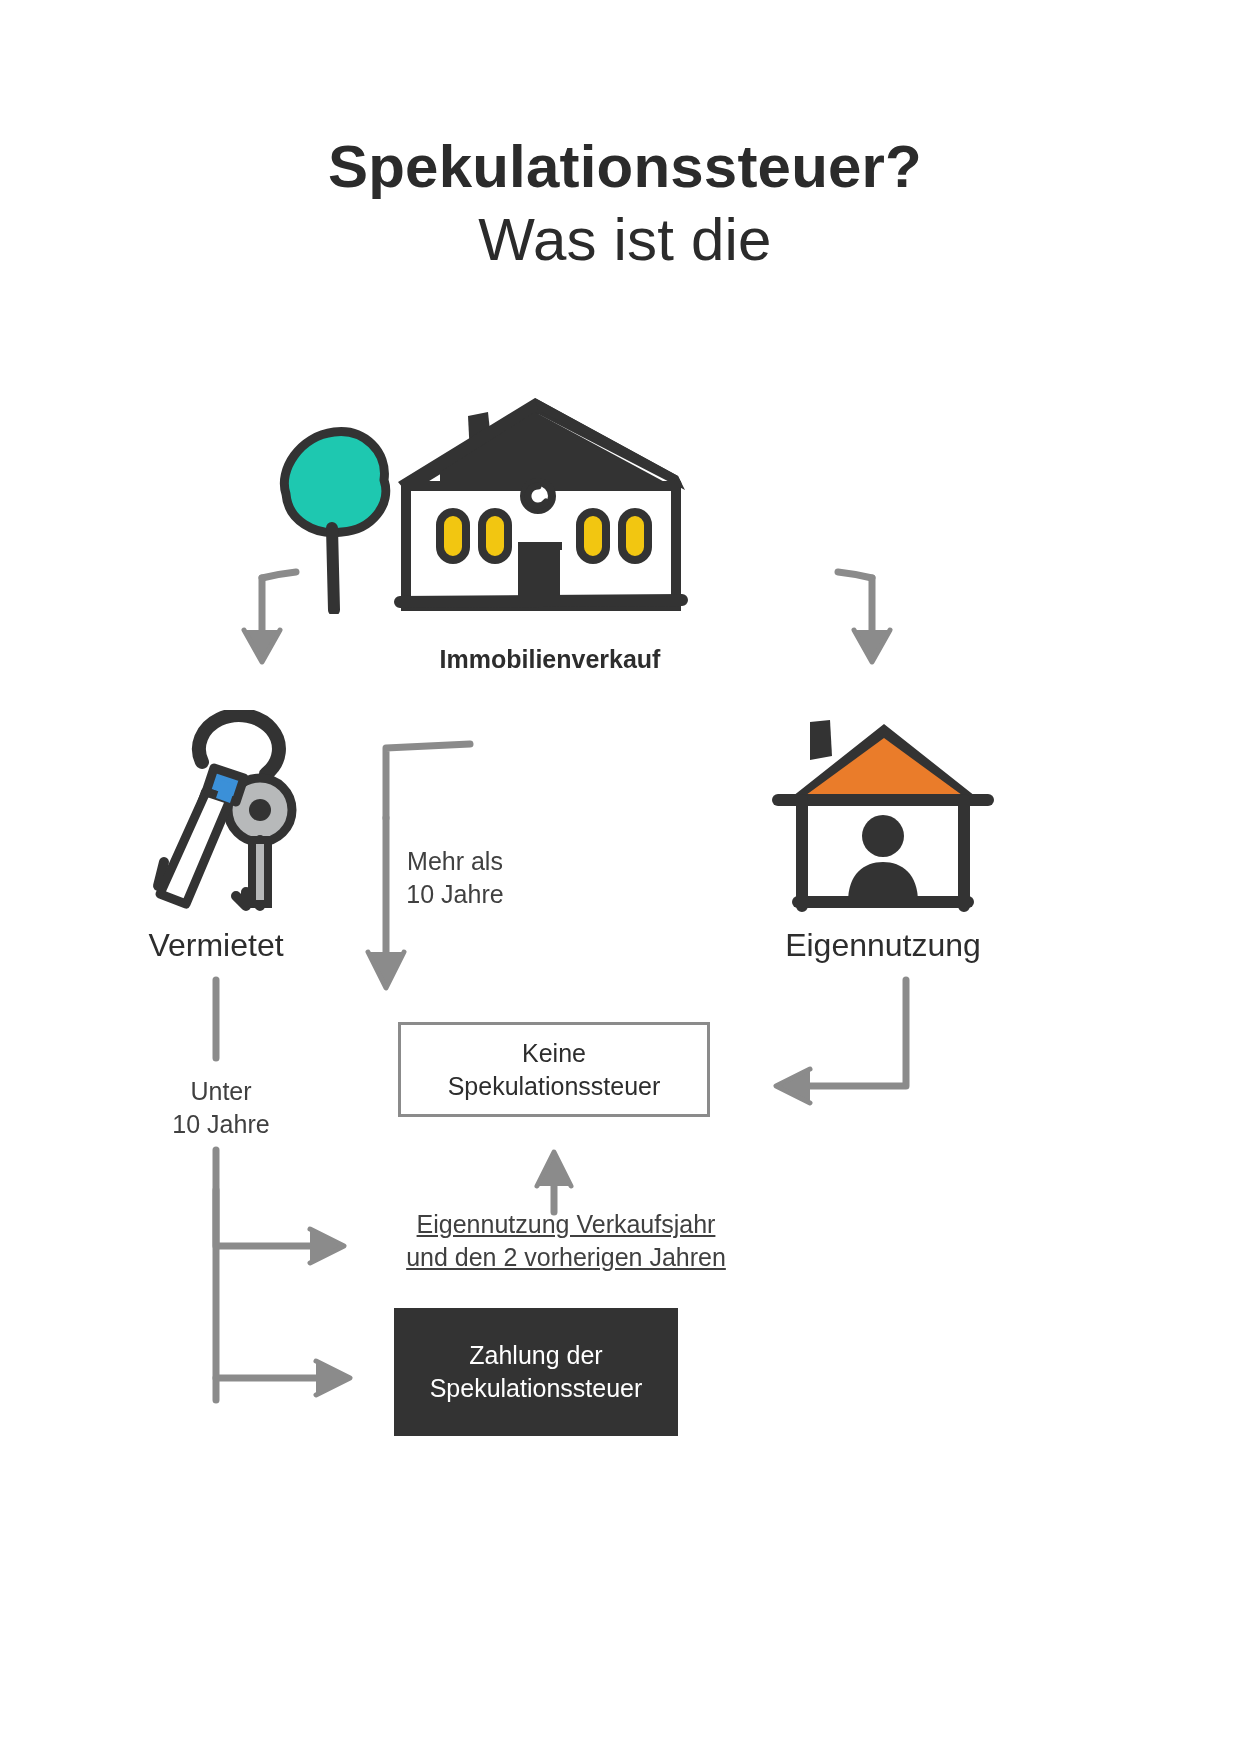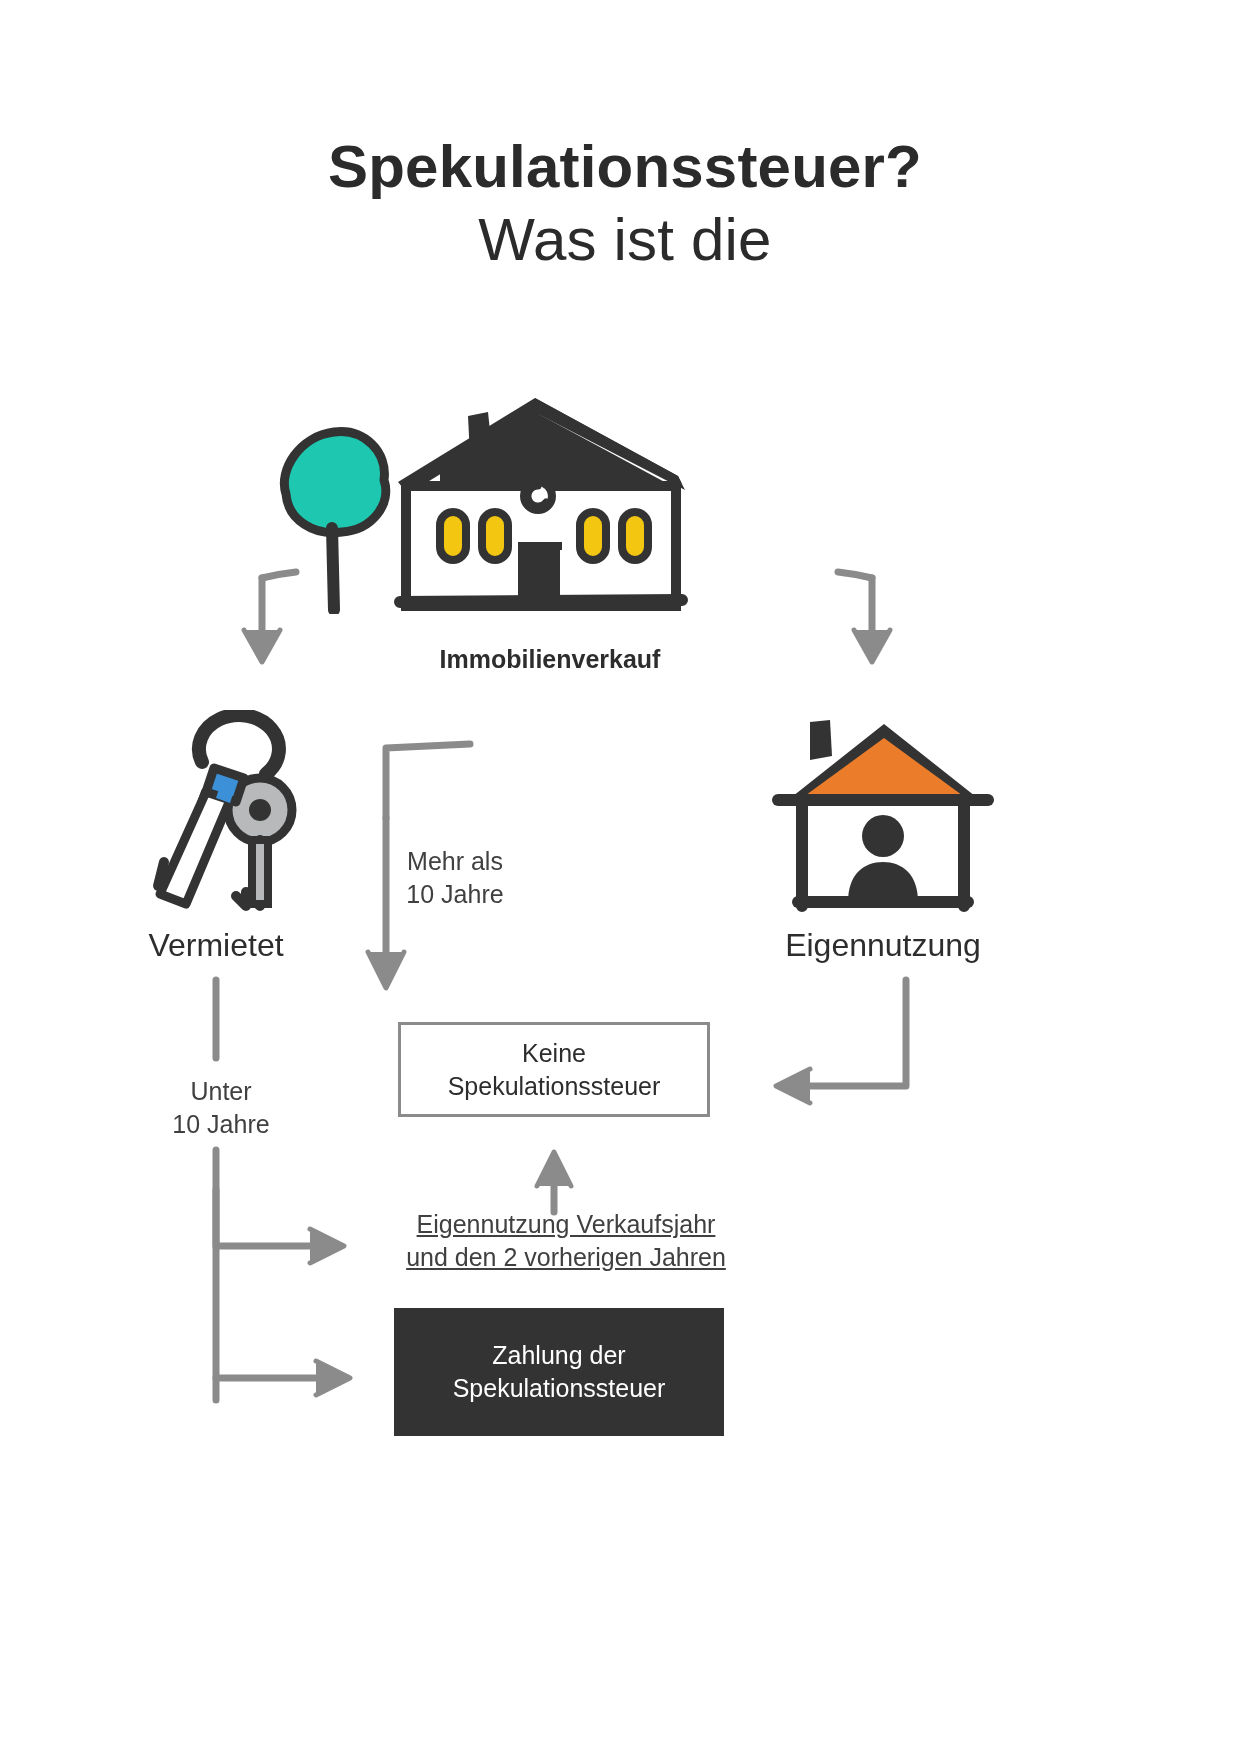--- a/index.html
+++ b/index.html
@@ -63,21 +63,21 @@
     box-sizing: border-box;
     display: flex; align-items: center; justify-content: center;
     text-align: center;
     font-size: 25px;
     line-height: 1.32;
     color: #2d2d2d;
     border: 3px solid #8b8b8b;
   }
   #box-zahlung {
     left: 394px; top: 1308px;
-    width: 330px; height: 128px;
+    width: 284px; height: 128px;
     box-sizing: border-box;
     display: flex; align-items: center; justify-content: center;
     text-align: center;
     font-size: 25px;
     line-height: 1.32;
     color: #ffffff;
     background: #333333;
   }
   #box-zahlung .txt, #box-keine .txt { display: block; }
 

